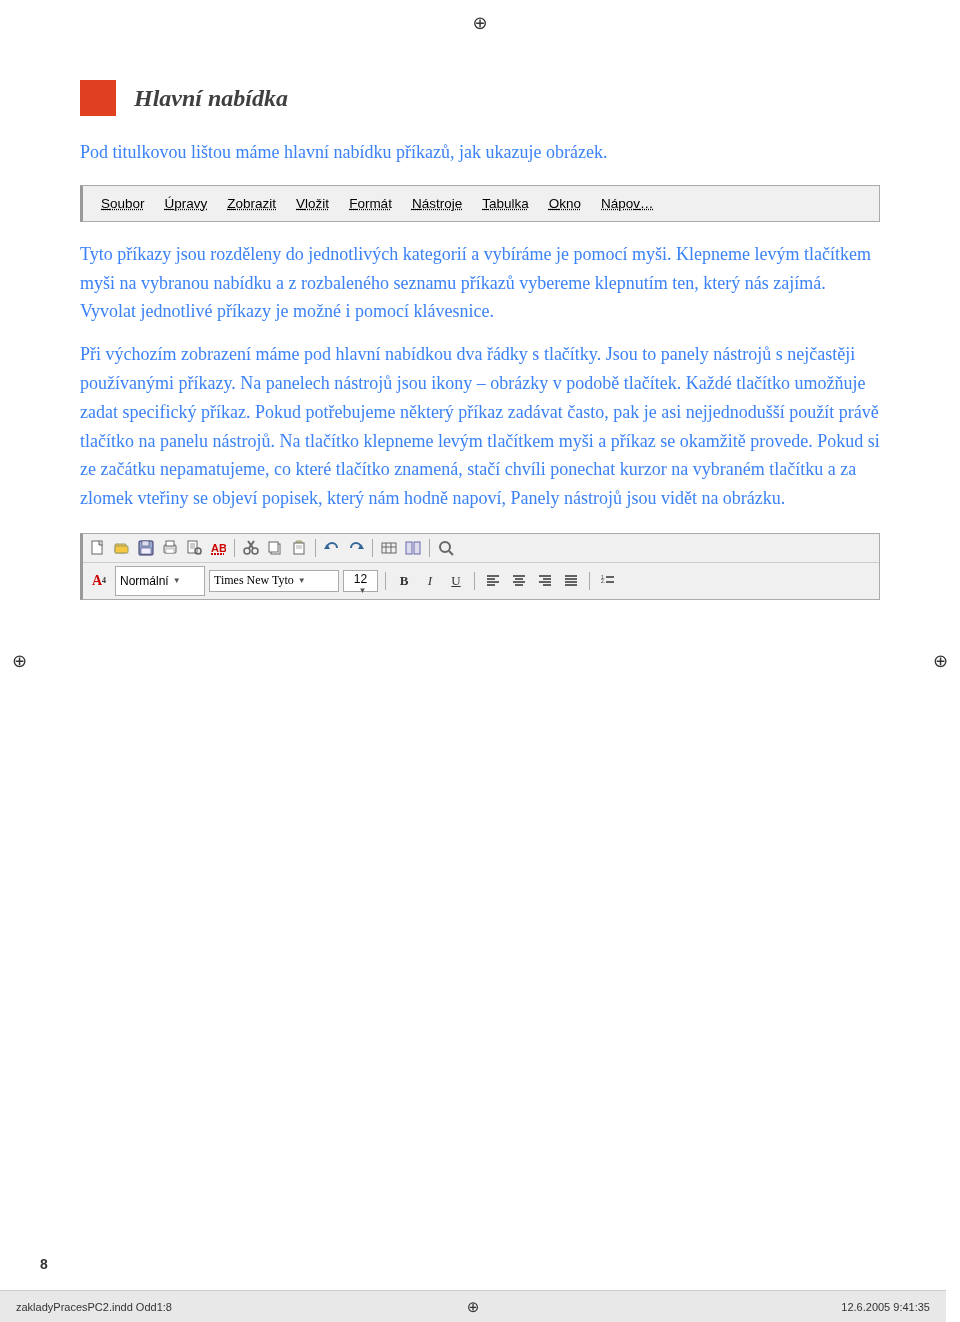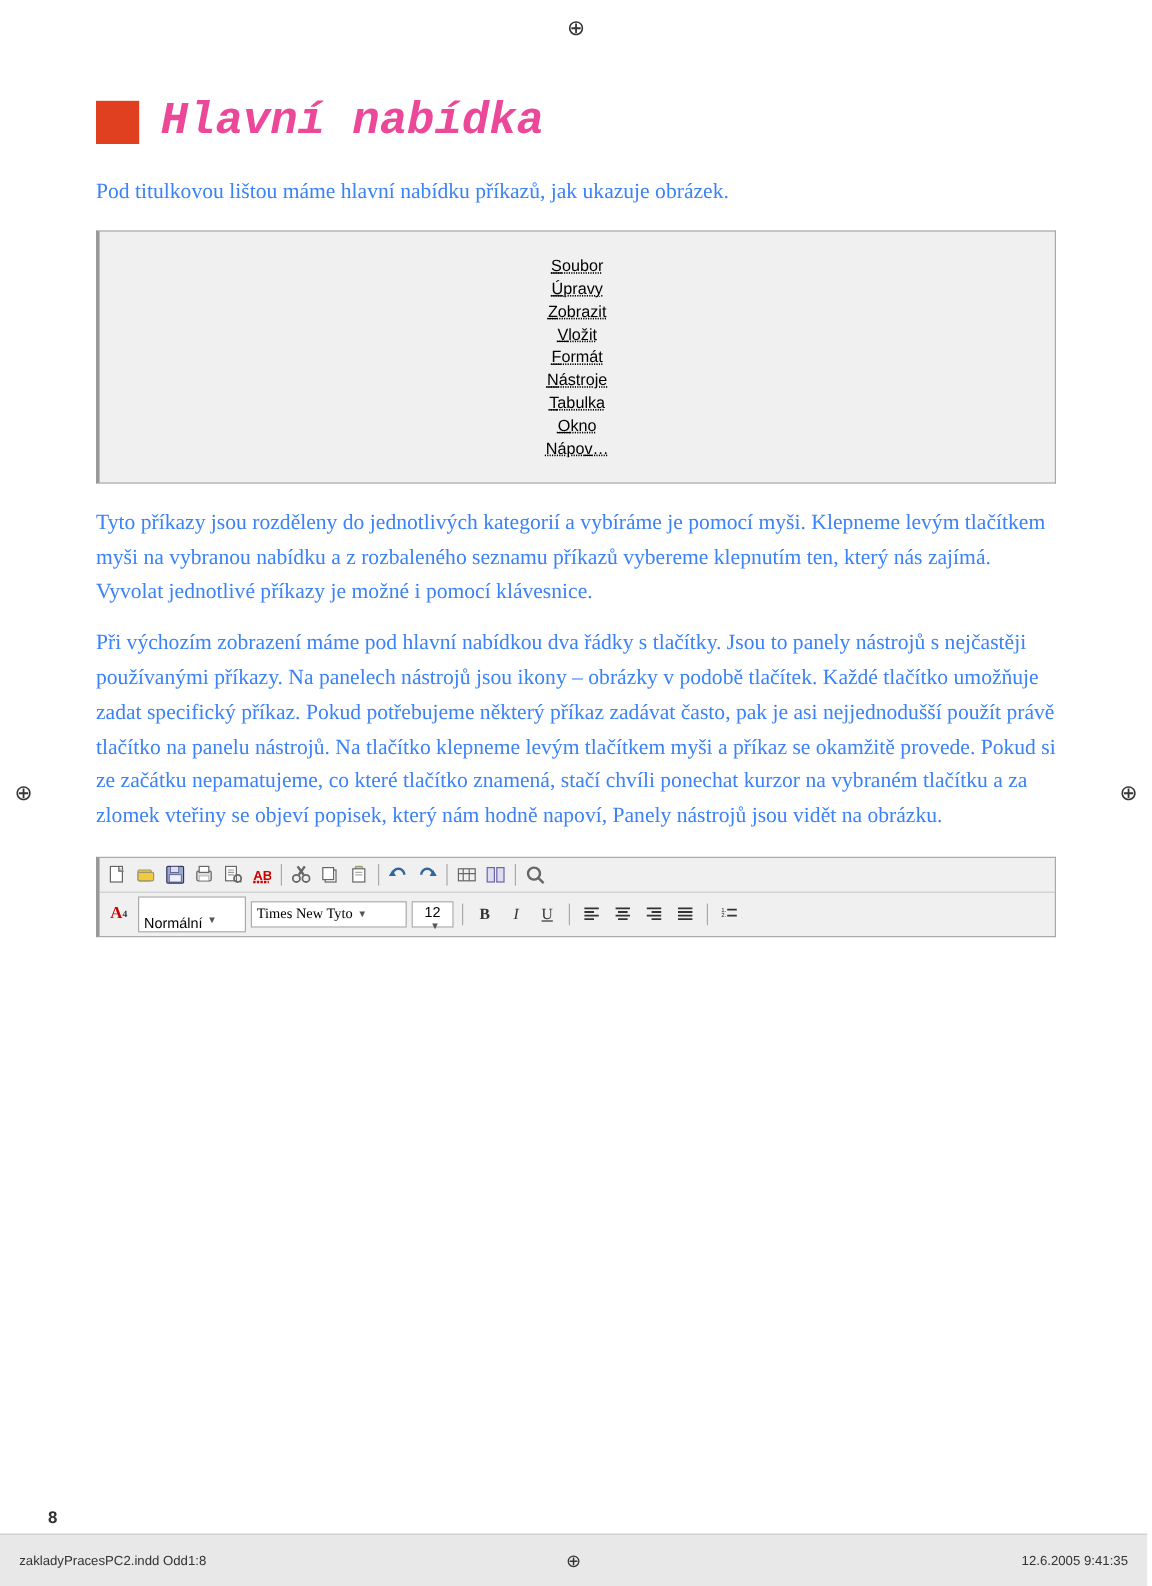--- a/index.html
+++ b/index.html
@@ -44,48 +44,48 @@
 
     .red-square {
       width: 36px;
       height: 36px;
       background: #e04020;
       flex-shrink: 0;
       margin-right: 18px;
     }
 
     .heading-text {
-      font-family: Liberation Mono, monospace;
-      font-size: 38px;
+      font-family: Liberation Serif, serif;
+      font-size: 24px;
       font-weight: bold;
-      color: #ec4899;
+      color: #404040;
       font-style: italic;
     }
 
     
     .body-text {
       font-family: 'Times New Roman', Times, serif;
       font-size: 18px;
       line-height: 1.6;
       color: #3b82f6;
       margin-bottom: 14px;
       margin-left: 0;
     }
 
     
     .menu-bar {
       border: 1px solid #aaa;
       background: #f0f0f0;
-      padding: 19px 8px;
+      padding: 8px 8px;
       font-family: 'Tahoma', Arial, sans-serif;
       font-size: 13.5px;
       color: #000;
       margin: 18px 0 18px 0;
       display: flex;
-      flex-direction: column;
+      flex-direction: row;
       gap: 0;
       align-items: center;
       border-left: 3px solid #999;
     }
 
     .menu-item {
       padding: 2px 10px;
       cursor: pointer;
       text-decoration: underline;
       text-decoration-style: dotted;
@@ -146,21 +146,21 @@
     }
 
     .tb-style-box {
       font-family: 'Tahoma', Arial, sans-serif;
       font-size: 12px;
       border: 1px solid #aaa;
       background: #fff;
       padding: 14px 4px;
       height: 22px;
       display: inline-flex;
-      align-items: flex-start;
+      align-items: center;
       cursor: pointer;
       min-width: 90px;
     }
 
     .tb-font-box {
       font-family: 'Times New Roman', Times, serif;
       font-size: 12px;
       border: 1px solid #aaa;
       background: #fff;
       padding: 1px 4px;
@@ -205,22 +205,22 @@
       text-decoration: underline;
       font-size: 13px;
       font-family: 'Times New Roman', Times, serif;
     }
 
     
     .footer {
       position: absolute;
       bottom: 0;
       left: 0;
-      right: 4px;
-      height: 44px;
+      right: 14px;
+      height: 32px;
       background: #e8e8e8;
       border-top: 1px solid #ccc;
       display: flex;
       align-items: center;
       justify-content: space-between;
       padding: 0 16px;
       font-family: Arial, sans-serif;
       font-size: 11px;
       color: #333;
     }

